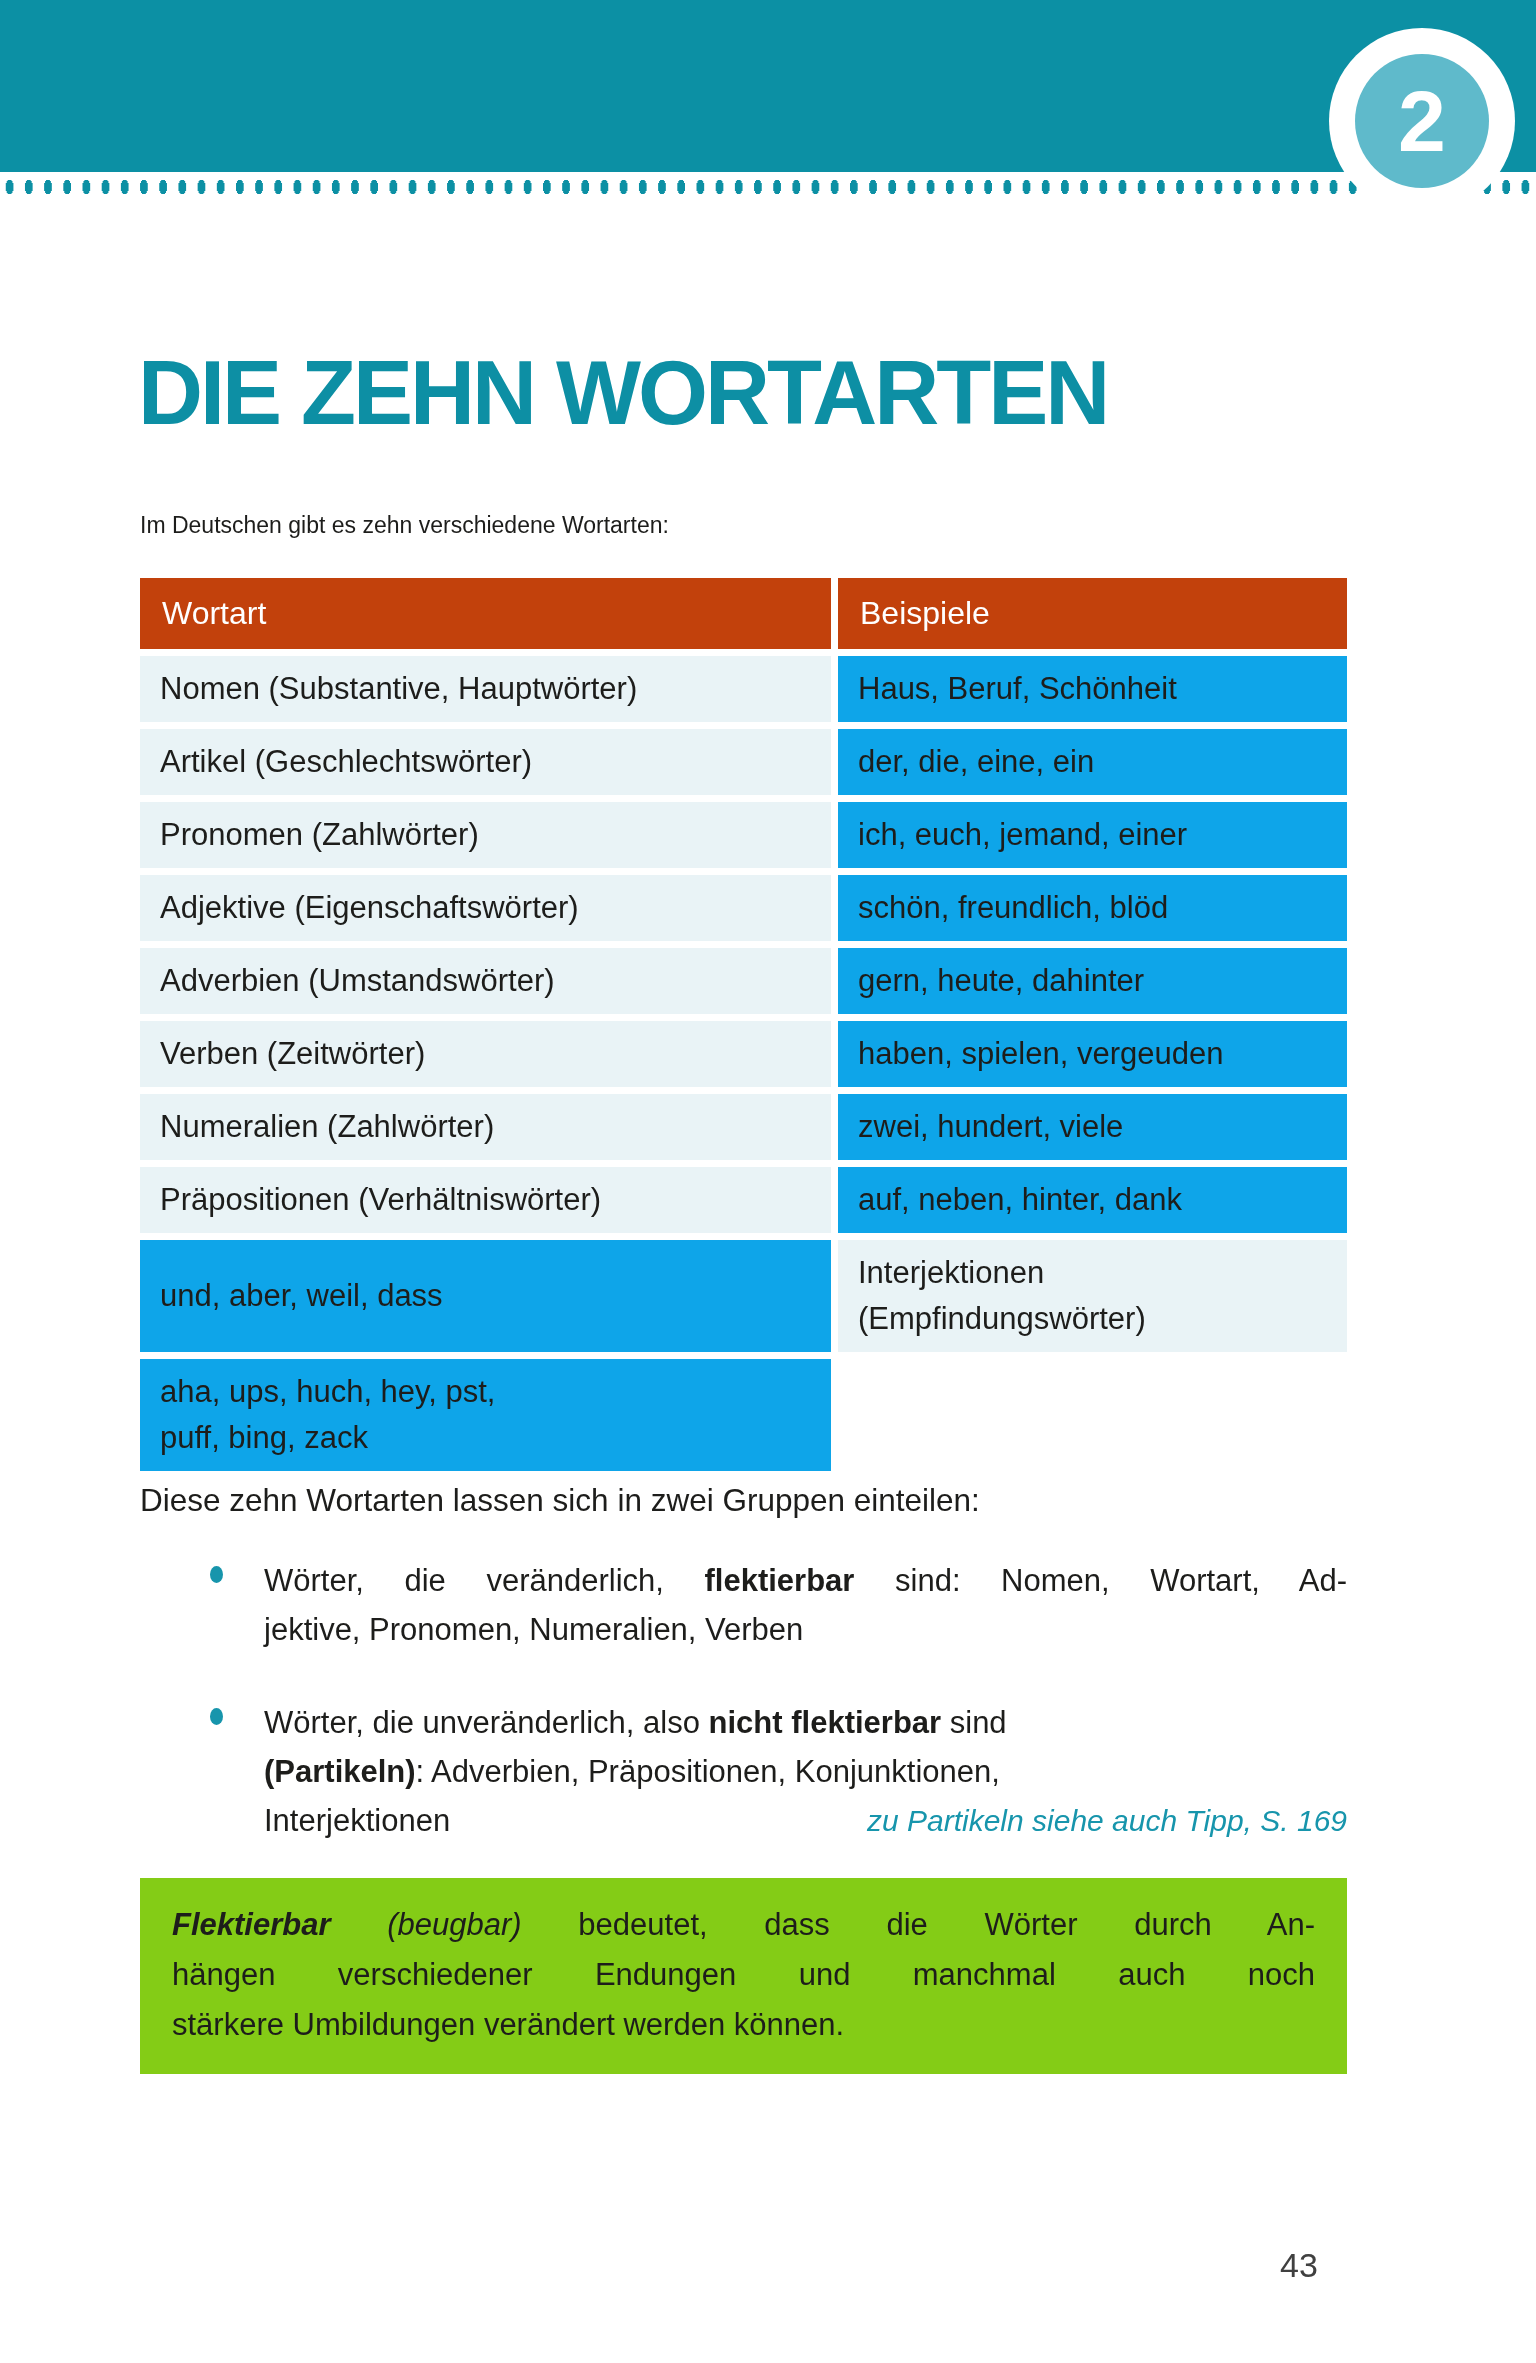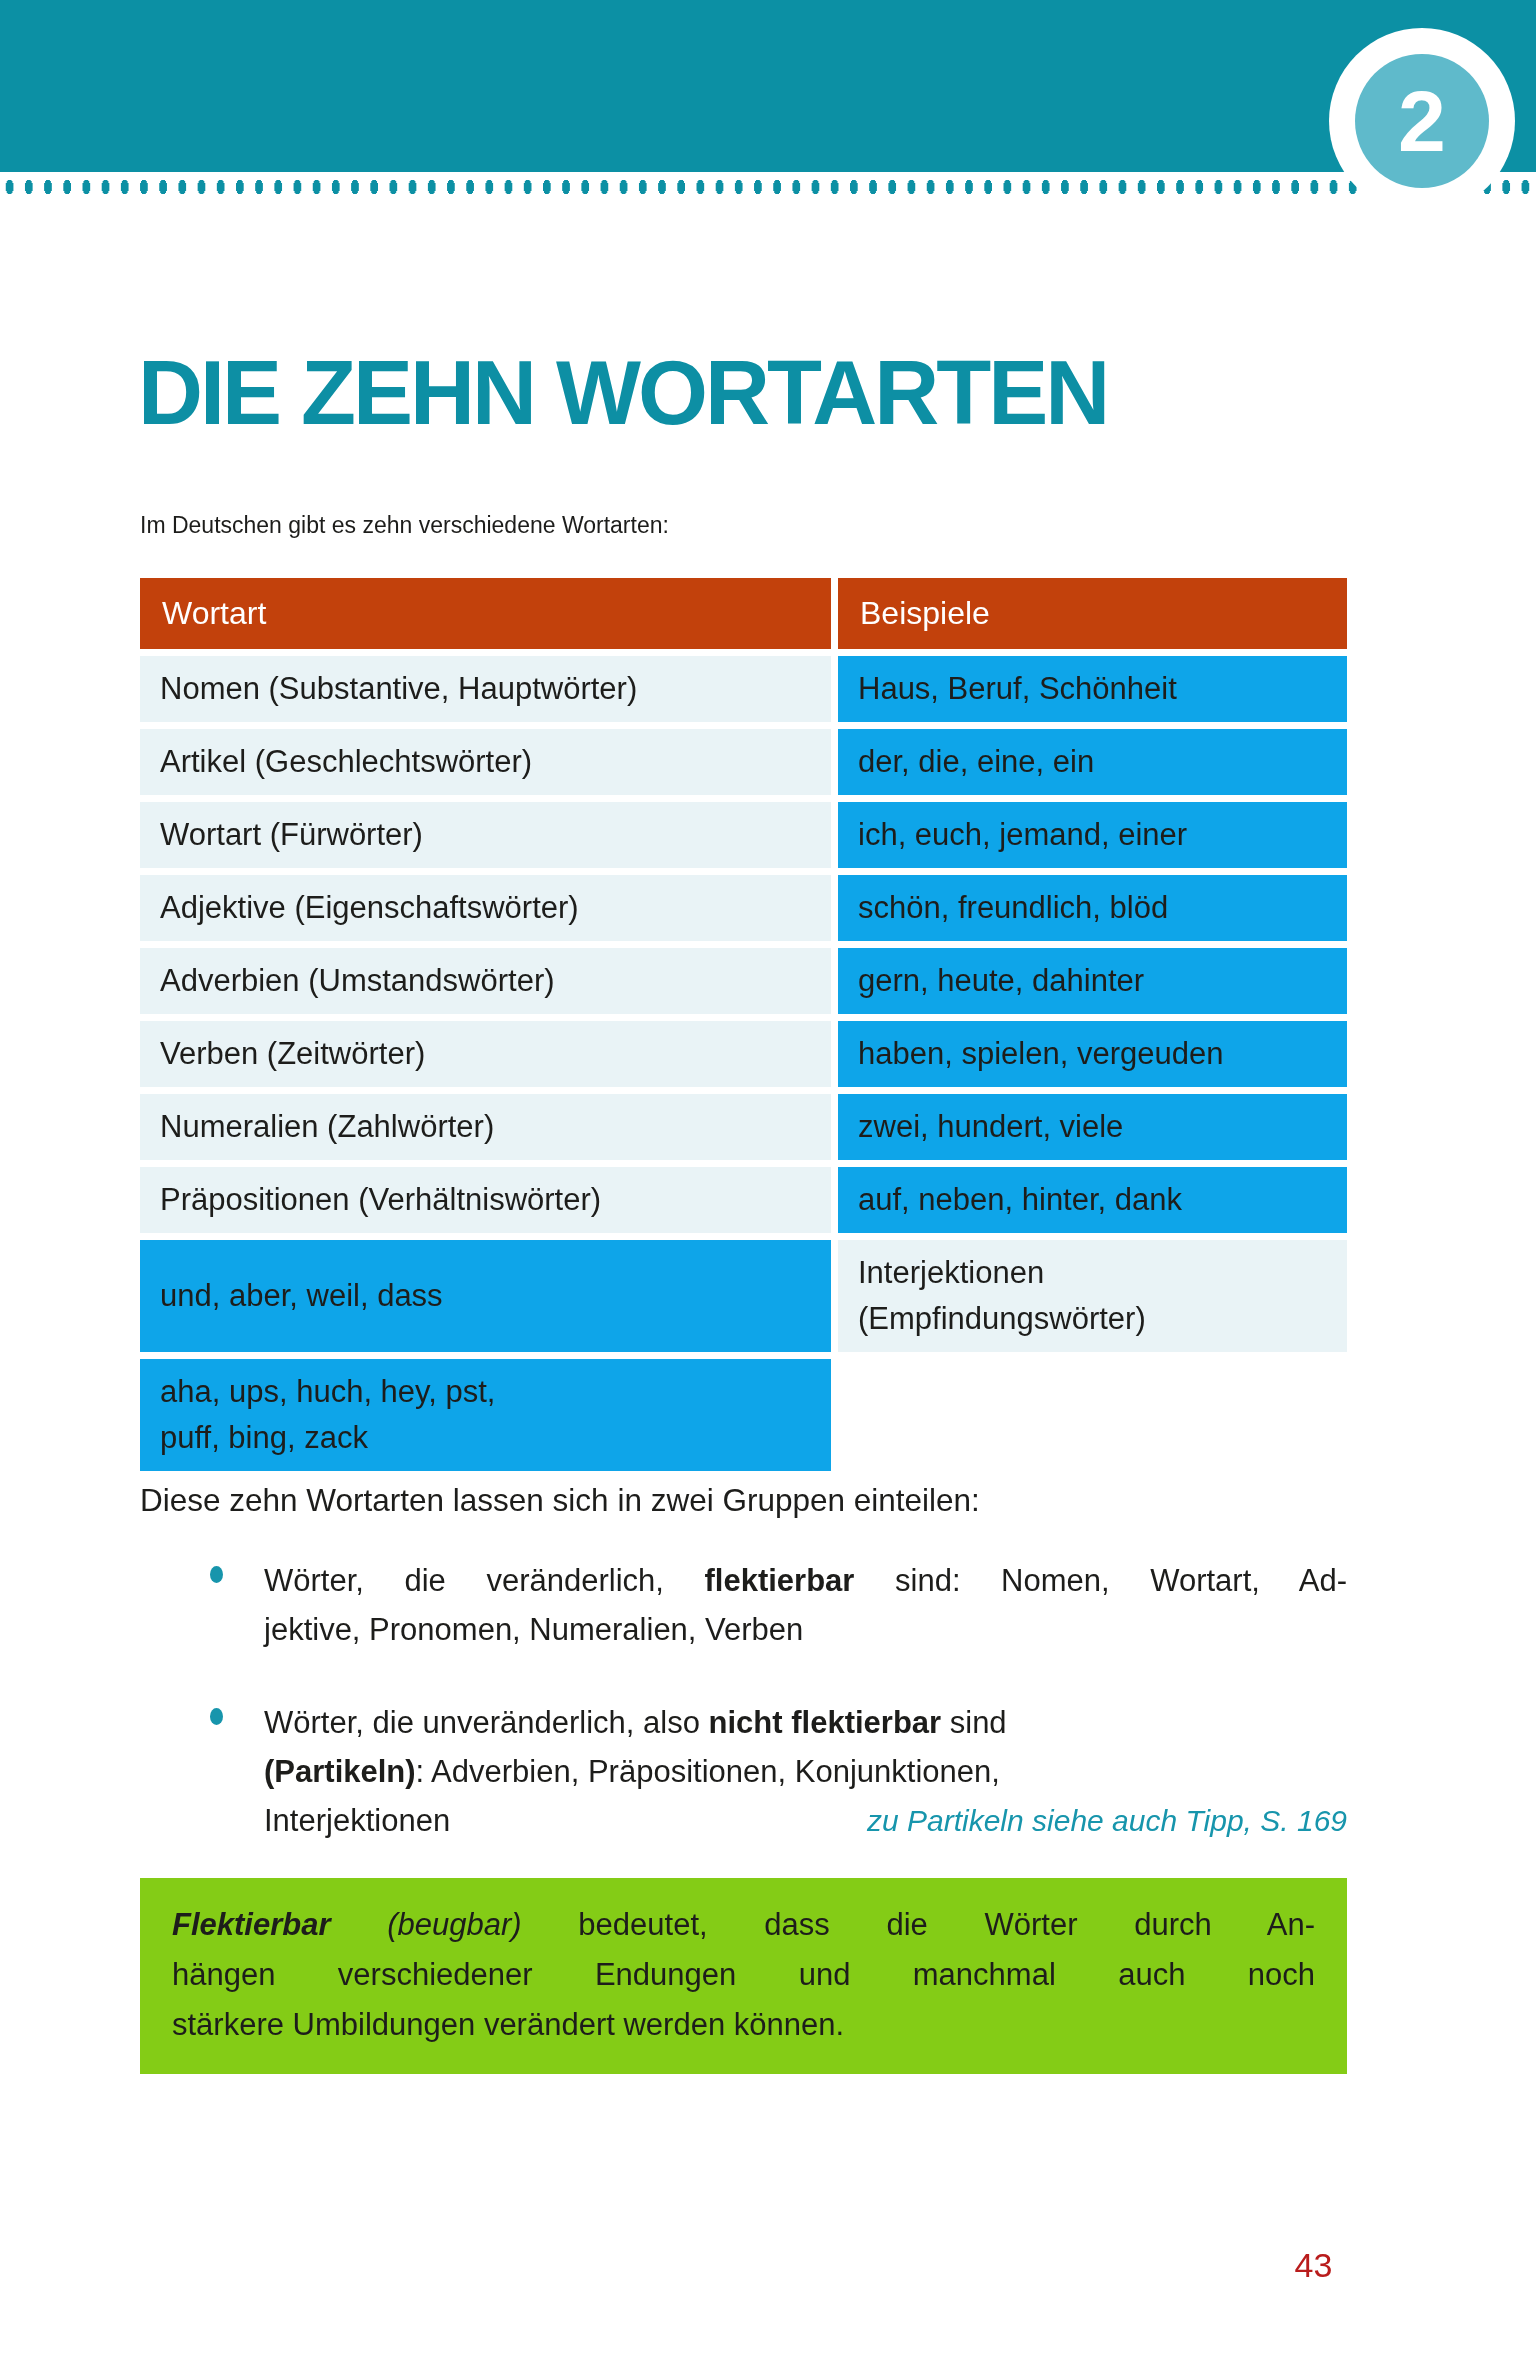--- a/index.html
+++ b/index.html
@@ -46,21 +46,21 @@
   .b{font-weight:700;}
   .i{font-style:italic;}
   .bi{font-weight:700;font-style:italic;}
   .tip{color:#1795ac;font-style:italic;font-size:30px;}
 
   
   .infobox{position:absolute;left:140px;top:1878px;width:1207px;background:#84cc16;
         padding:22px 32px 24px 32px;box-sizing:border-box;}
   .infobox .tl{font-size:31px;line-height:50px;}
 
-  .pagenum{position:absolute;left:1280px;top:2246px;width:67px;text-align:center;font-size:34px;color:#b91c1c;}
+  .pagenum{position:absolute;left:1280px;top:2246px;width:67px;text-align:left;font-size:34px;color:#404040;}
 </style>
 </head>
 <body>
 
 <div id="page">
 
   <div class="band"></div>
   <div class="dots"></div>
   <div class="chapter-circle">
     <div class="inner">2</div>
@@ -73,21 +73,21 @@
   <div class="tbl">
     <div class="thead">
       <div class="th">Wortart</div>
       <div class="th">Beispiele</div>
     </div>
     <div class="tbody">
         <div class="cell cw">Nomen (Substantive, Hauptwörter)</div>
         <div class="cell cb">Haus, Beruf, Schönheit</div>
         <div class="cell cw">Artikel (Geschlechtswörter)</div>
         <div class="cell cb">der, die, eine, ein</div>
-        <div class="cell cw">Wortart (Fürwörter)</div>
+        <div class="cell cw">Pronomen (Zahlwörter)</div>
         <div class="cell cb">ich, euch, jemand, einer</div>
         <div class="cell cw">Adjektive (Eigenschaftswörter)</div>
         <div class="cell cb">schön, freundlich, blöd</div>
         <div class="cell cw">Adverbien (Umstandswörter)</div>
         <div class="cell cb">gern, heute, dahinter</div>
         <div class="cell cw">Verben (Zeitwörter)</div>
         <div class="cell cb">haben, spielen, vergeuden</div>
         <div class="cell cw">Numeralien (Zahlwörter)</div>
         <div class="cell cb">zwei, hundert, viele</div>
         <div class="cell cw">Präpositionen (Verhältniswörter)</div>

